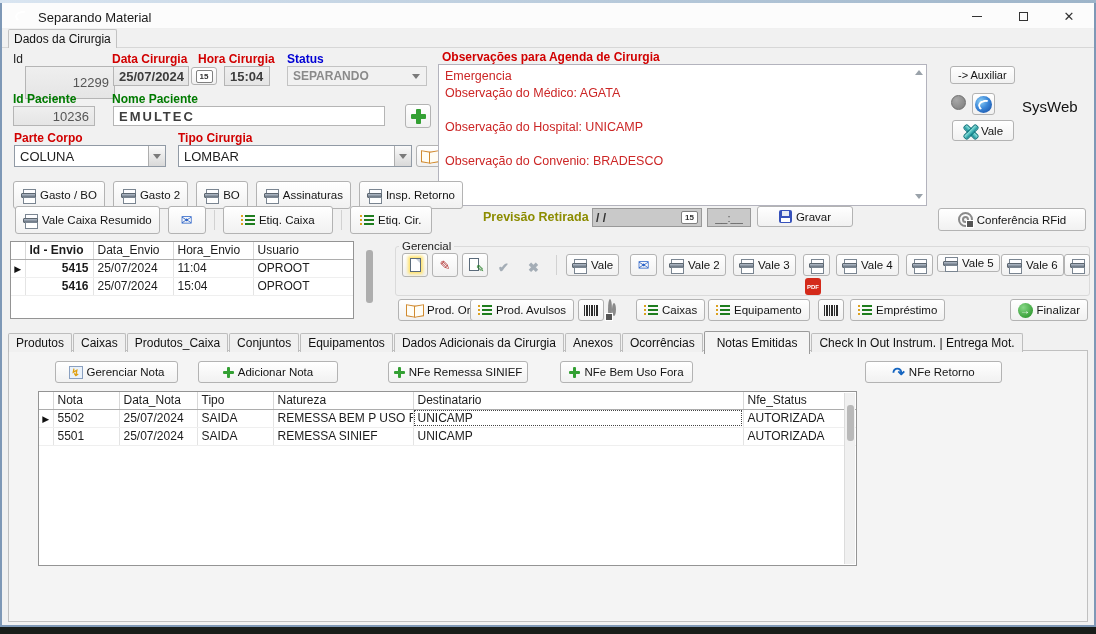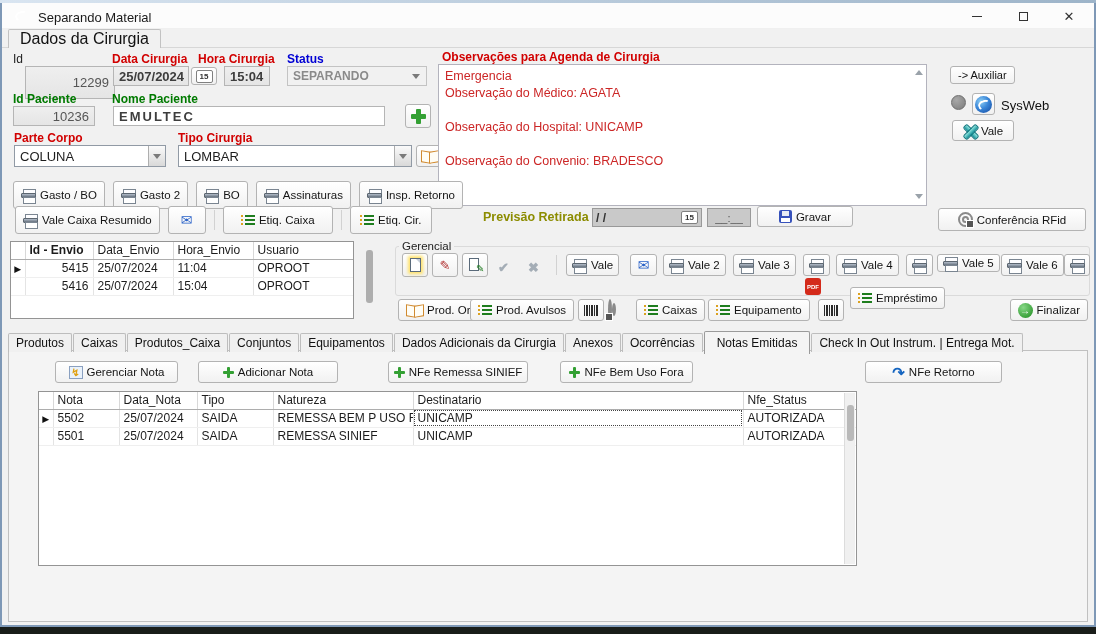--- a/index.html
+++ b/index.html
@@ -12,21 +12,21 @@
   .borderL{left:0;top:3px;width:2px;height:624px;background:#7e98b6}
   .borderR{left:1094px;top:3px;width:2px;height:624px;background:#7e98b6}
   .borderB{left:0;top:625px;width:1096px;height:2px;background:#7e98b6}
   .taskbar{left:0;top:627px;width:1096px;height:7px;background:#191d19}
   .titlebar{left:2px;top:3px;width:1092px;height:26px;background:#fcfcfc;border-bottom:1px solid #f0f0f0}
   .apptitle{left:38px;top:10px;font-size:13px;color:#1a1a1a;white-space:nowrap}
   .winctrls{right:4px;top:3px;height:26px;display:flex}
   .tbbtn{width:46px;height:26px;display:flex;align-items:center;justify-content:center;color:#333;font-size:13px}
   .glyph-min{width:10px;height:1px;background:#333}
   .glyph-max{width:9px;height:9px;border:1px solid #333}
-  .pagetab{left:8px;top:29px;height:19px;padding:0 11px;font-size:16px;color:#111;background:#f1f1f1;
+  .pagetab{left:8px;top:29px;height:19px;padding:0 5px;font-size:12px;color:#111;background:#f1f1f1;
     border:1px solid #c2c2c2;border-bottom:none;border-radius:2px 2px 0 0;display:flex;align-items:center;z-index:3}
   .pageline{left:2px;top:47px;width:1092px;height:1px;background:#d7d7d7}
 
   
   .lbl{font-size:12px;font-weight:bold;white-space:nowrap}
   .red{color:#d10000}.green{color:#007a00}.blue{color:#0000d4}.olive{color:#8c8c00}
   .plain{font-weight:normal;color:#222}
   .btn{display:flex;align-items:center;gap:4px;background:linear-gradient(#ffffff,#f1f1f1);
     border:1px solid #b3b3b3;border-radius:3px;font-size:11.5px;color:#141414;height:28px;
     padding:0 7px;white-space:nowrap;cursor:default}
@@ -110,21 +110,21 @@
     padding:3px 14px 3px 6px;white-space:pre-line;overflow:hidden}
 
   
   .gridbox{background:#fff;border:1px solid #949494;overflow:hidden}
   .gridbox table{border-collapse:collapse;table-layout:fixed}
   .gridbox th{height:17px;font-size:12px;font-weight:normal;color:#1c1c1c;text-align:left;padding:0 4px;
     border-right:1px solid #d8d8d8;border-bottom:1px solid #adadad;white-space:nowrap;overflow:hidden}
   .gridbox td{height:18px;font-size:12px;color:#1c1c1c;padding:0 4px;border-right:1px solid #e4e4e4;
     border-bottom:1px solid #efefef;white-space:nowrap;overflow:hidden}
   .gridbox th.b{font-weight:bold}
-  .gridbox td.idc{font-weight:normal;text-align:right}
+  .gridbox td.idc{font-weight:bold;text-align:right}
   .gridbox .mk{padding:0;text-align:center}
   .gridbox td.focus{outline:1px dotted #444;outline-offset:-2px}
   .vscroll{position:absolute;right:1px;top:1px;bottom:1px;width:11px;background:#f0f0f0;border-left:1px solid #dcdcdc}
   .vscroll .thumb{position:absolute;left:2px;width:7px;background:#b9b9b9;border-radius:3px}
   .sbar{width:7px;background:#aeaeae;border-radius:3px}
 
   
   .tabsrow{left:8px;top:329px;height:23px;display:flex;align-items:flex-end;gap:1px;z-index:2}
   .tab{height:19px;padding:0 7px;font-size:12px;color:#111;background:#f0f0f0;border:1px solid #bdbdbd;
     border-bottom:none;border-radius:2px 2px 0 0;display:flex;align-items:center;white-space:nowrap}
@@ -216,21 +216,21 @@
   <div class="abs scrollarrow up" style="left:915px;top:70px"></div>
   <div class="abs scrollarrow dn" style="left:915px;top:194px"></div>
 
   <div class="abs btn center" style="left:950px;top:66px;height:18px;font-size:11px">
       <span>-&gt; Auxiliar</span>
     </div>
   <div class="abs ic-led" style="left:951px;top:95px"></div>
   <div class="abs btn center" style="left:972px;top:93px;width:23px;height:22px;padding:0">
       <span class="ic-globe"></span>
     </div>
-  <div class="abs" style="left:1001px;top:98px;font-size:13px;color:#111">SysWeb</div>
+  <div class="abs" style="left:1022px;top:98px;font-size:15px;color:#111">SysWeb</div>
   <div class="abs btn center" style="left:952px;top:120px;width:62px;height:21px">
     <span class="ic-valex"></span>
     <span>Vale</span>
   </div>
   <div class="abs btn center" style="left:938px;top:208px;width:148px;height:23px">
     <span class="ic-rfid"></span>
     <span>Conferência RFid</span>
   </div>
 
   <div class="abs" style="left:13px;top:181px;display:flex;gap:8px">
@@ -432,21 +432,21 @@
       <span class="ic-list"></span>
       <span>Caixas</span>
     </div>
   <div class="abs btn" style="left:708px;top:299px;height:22px">
       <span class="ic-list"></span>
       <span>Equipamento</span>
     </div>
   <div class="abs btn center" style="left:818px;top:299px;width:26px;height:22px;padding:0">
       <span class="ic-barcode"></span>
     </div>
-  <div class="abs btn" style="left:850px;top:287px;height:22px">
+  <div class="abs btn" style="left:850px;top:299px;height:22px">
       <span class="ic-list"></span>
       <span>Empréstimo</span>
     </div>
   <div class="abs btn" style="right:8px;top:299px;height:22px">
       <span class="ic-arrowgo">→</span>
       <span>Finalizar</span>
     </div>
 
   <div class="abs tabsrow">
     <div class="tab">Produtos</div>

